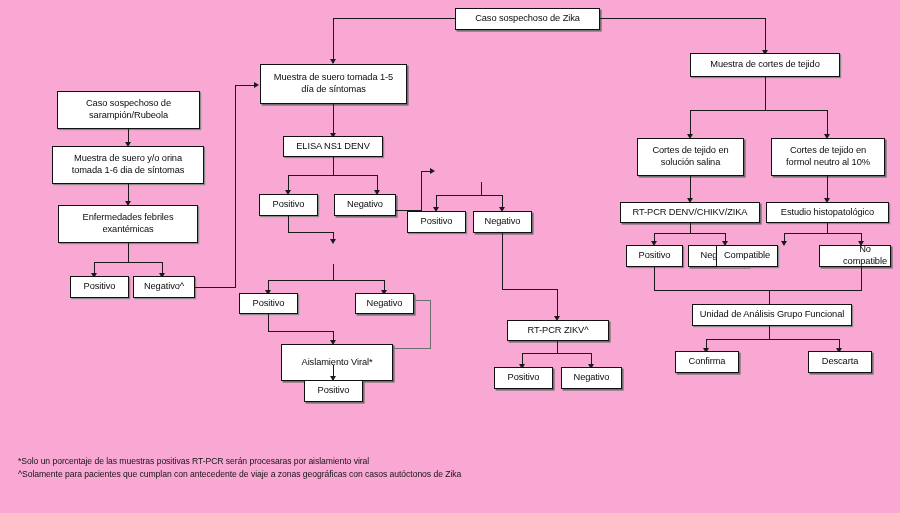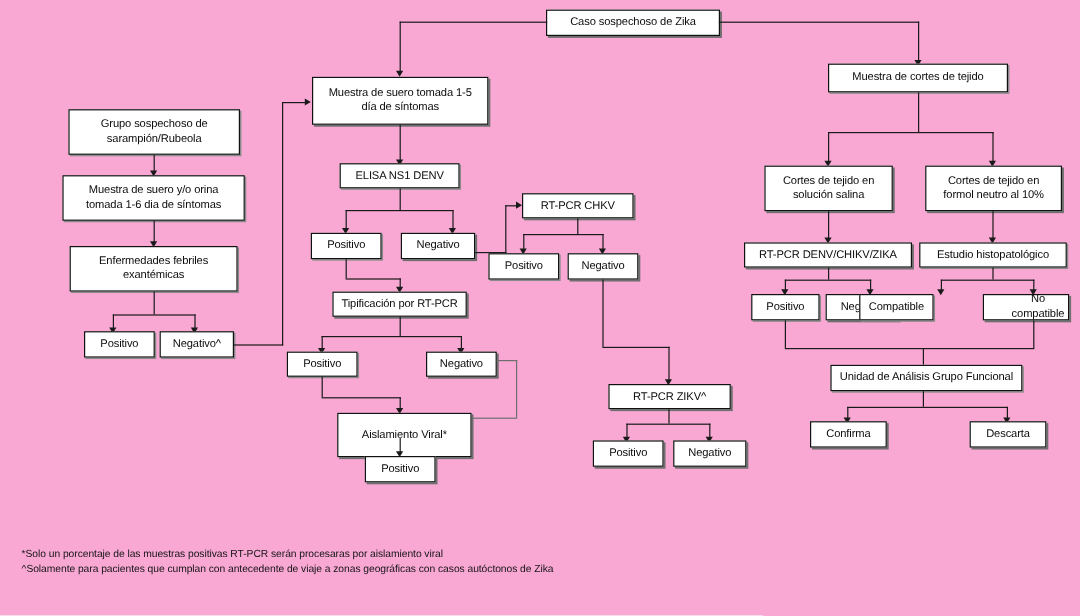--- a/index.html
+++ b/index.html
@@ -77,23 +77,20 @@
   </div>
   <div class="node heavy" style="left:334px;top:194px;width:62px;height:22px;">
     <span>Negativo</span>
   </div>
 
   <div class="ln v" style="left:288px;top:216px;height:16px;"></div>
   <div class="ln h" style="left:288px;top:232px;width:46px;"></div>
   <div class="ln v" style="left:333px;top:232px;height:9px;"></div>
   <div class="arw down" style="left:330px;top:239px;"></div>
 
-  <div class="node heavy" style="left:277px;top:243px;width:112px;height:21px;">
-    <span>Tipificación por RT-PCR</span>
-  </div>
 
   <div class="ln v" style="left:333px;top:264px;height:16px;"></div>
   <div class="ln h" style="left:268px;top:280px;width:117px;"></div>
   <div class="ln v" style="left:268px;top:280px;height:11px;"></div>
   <div class="arw down" style="left:265px;top:290px;"></div>
   <div class="ln v" style="left:384px;top:280px;height:11px;"></div>
   <div class="arw down" style="left:381px;top:290px;"></div>
 
   <div class="node thin" style="left:239px;top:293px;width:59px;height:21px;">
     <span>Positivo</span>
@@ -121,23 +118,20 @@
 
   <div class="node heavy" style="left:304px;top:380px;width:59px;height:22px;">
     <span>Positivo</span>
   </div>
 
   <div class="ln h" style="left:396px;top:210px;width:26px;"></div>
   <div class="ln v" style="left:421px;top:171px;height:40px;"></div>
   <div class="ln h" style="left:421px;top:171px;width:10px;"></div>
   <div class="arw right" style="left:430px;top:168px;"></div>
 
-  <div class="node heavy" style="left:435px;top:161px;width:93px;height:21px;">
-    <span>RT-PCR CHKV</span>
-  </div>
 
   <div class="ln v" style="left:481px;top:182px;width:1.2px;height:13px;"></div>
   <div class="ln h" style="left:436px;top:195px;width:67px;"></div>
   <div class="ln v" style="left:436px;top:195px;height:13px;"></div>
   <div class="arw down" style="left:433px;top:207px;"></div>
   <div class="ln v" style="left:502px;top:195px;height:13px;"></div>
   <div class="arw down" style="left:499px;top:207px;"></div>
 
   <div class="node thin" style="left:407px;top:211px;width:59px;height:22px;">
     <span>Positivo</span>
@@ -163,21 +157,21 @@
   <div class="arw down" style="left:588px;top:364px;"></div>
 
   <div class="node heavy" style="left:494px;top:367px;width:59px;height:22px;">
     <span>Positivo</span>
   </div>
   <div class="node heavy" style="left:561px;top:367px;width:61px;height:22px;">
     <span>Negativo</span>
   </div>
 
   <div class="node thin" style="left:57px;top:91px;width:143px;height:38px;flex-direction:column;">
-    <span>Grupo sospechoso de</span>
+    <span>Caso sospechoso de</span>
     <span>sarampión/Rubeola</span>
   </div>
 
   <div class="ln v" style="left:128px;top:129px;height:14px;"></div>
   <div class="arw down" style="left:125px;top:142px;"></div>
 
   <div class="node thin" style="left:52px;top:146px;width:152px;height:38px;flex-direction:column;">
     <span>Muestra de suero y/o orina</span>
     <span>tomada 1-6 dia de síntomas</span>
   </div>

